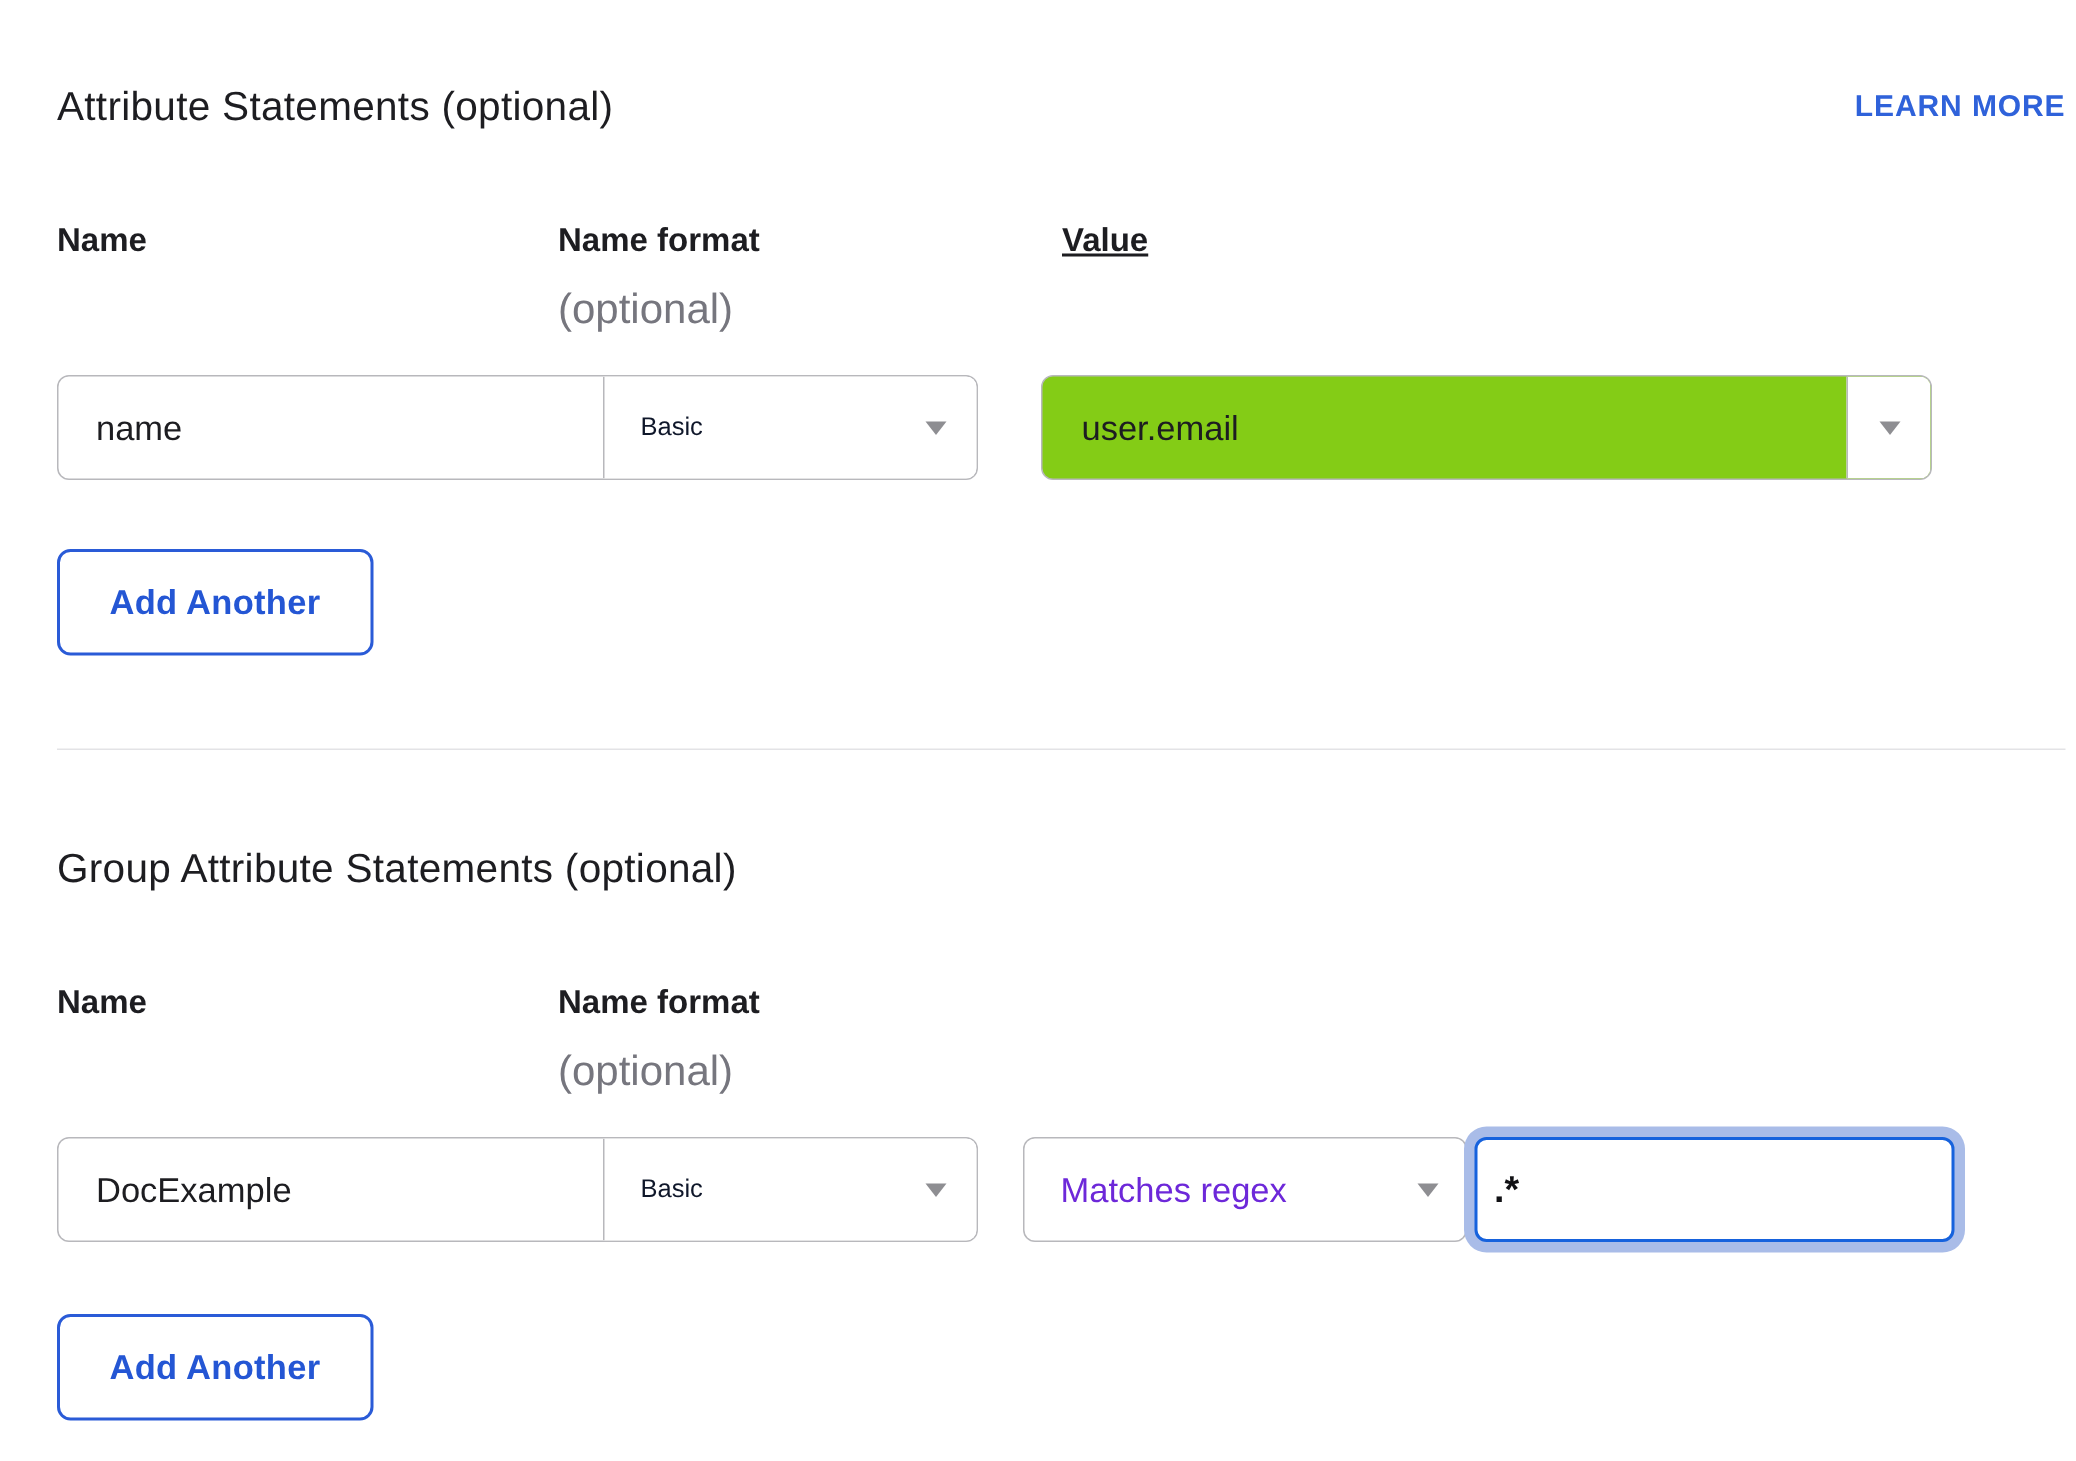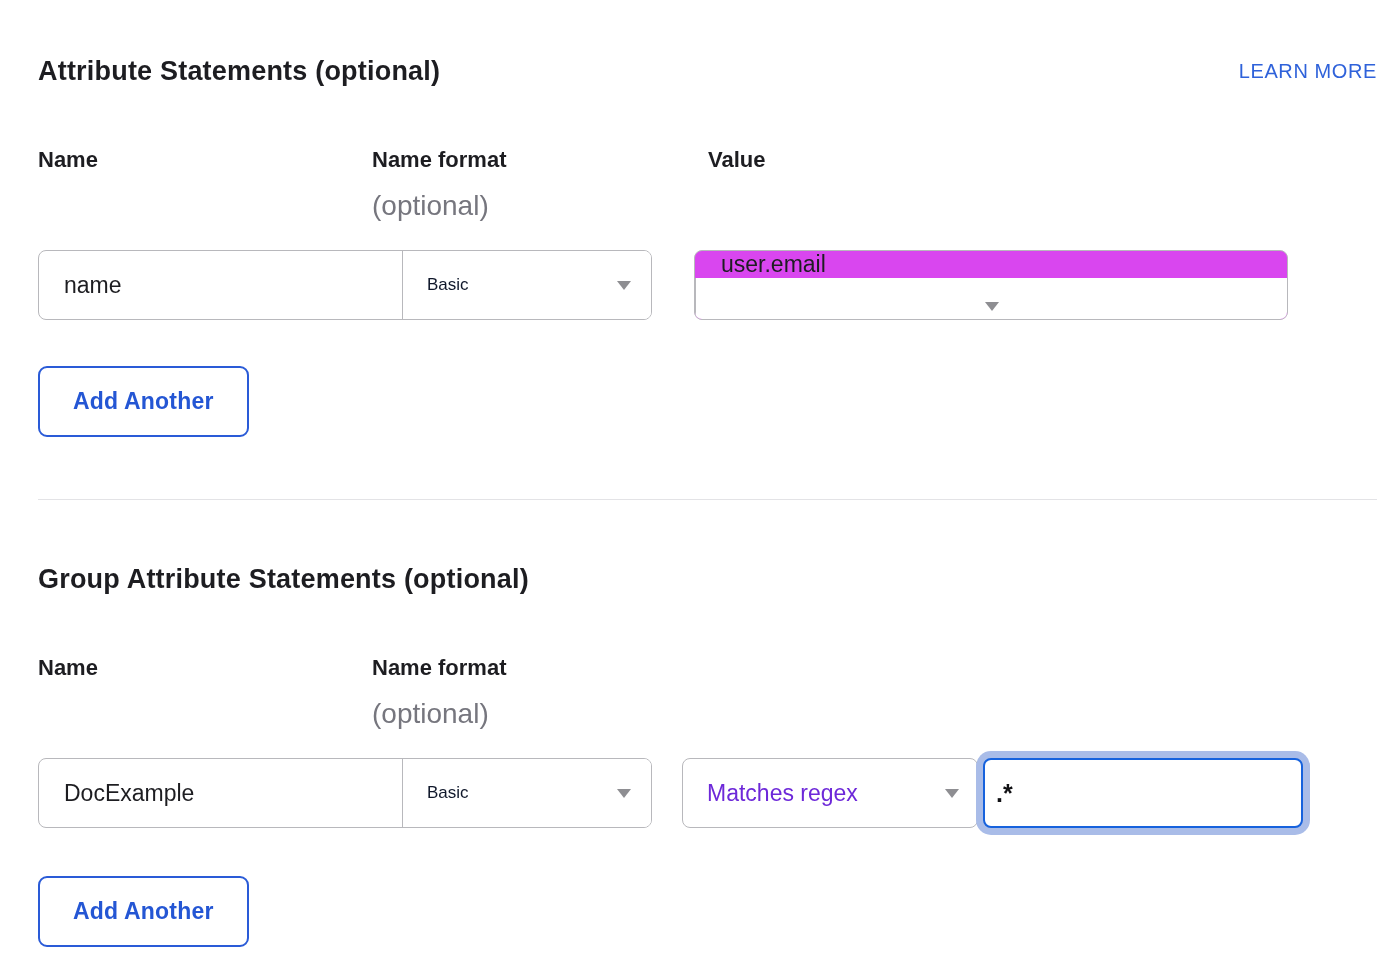--- a/index.html
+++ b/index.html
@@ -16,43 +16,43 @@
   
   .section-head {
     display: flex;
     align-items: center;
     justify-content: space-between;
   }
   .section-head.first { margin-top: 56px; }
   .section-head.second { margin-top: 64px; }
   .section-title {
     font-size: 27px;
-    font-weight: 700;
+    font-weight: 400;
     letter-spacing: 0.2px;
     color: #1d1d21;
   }
   .learn-more {
     font-size: 20px;
-    font-weight: 400;
+    font-weight: 700;
     letter-spacing: 0.6px;
     color: #2f62da;
     text-decoration: none;
     cursor: pointer;
   }
 
   
   .col-headers {
     display: flex;
     margin-top: 60px;
   }
   .col-headers.second { margin-top: 60px; }
   .col { display: flex; flex-direction: column; }
   .col-1 { width: 334px; }
   .col-2 { width: 336px; }
-  .col-3 { flex: 1; }
+  .col-3 { flex: 1; text-decoration: underline; }
   .col-label {
     font-size: 22px;
     font-weight: 700;
     line-height: 26px;
     color: #1d1d21;
   }
   .col-note {
     margin-top: 20px;
     font-size: 28px;
     font-weight: 400;
@@ -106,23 +106,22 @@
     flex: 0 0 auto;
   }
 
   .combo {
     display: flex;
     width: 594px;
     height: 70px;
     margin-left: 42px;
     border: 1px solid #b8b8bc;
     border-radius: 8px;
-    background: #d946ef;
+    background: #84cc16;
     overflow: hidden;
-    flex-direction: column;
   }
   .combo .combo-input {
     flex: 1;
     border: none;
     outline: none;
     padding: 0 12px 0 26px;
     font-family: "Liberation Sans", sans-serif;
     font-size: 23px;
     color: #1d1d21;
     background: transparent;

